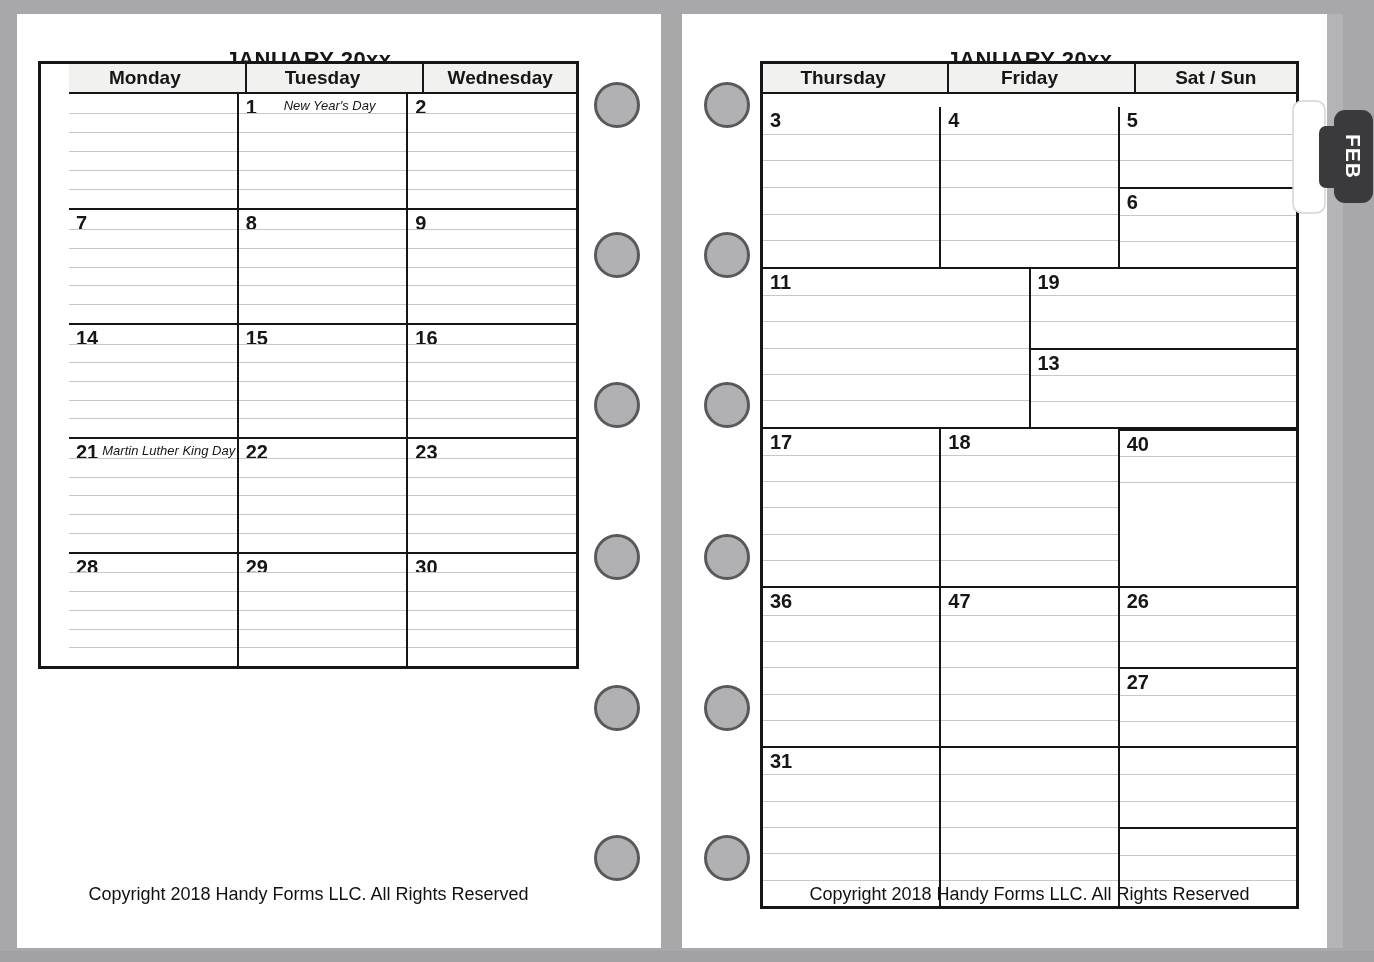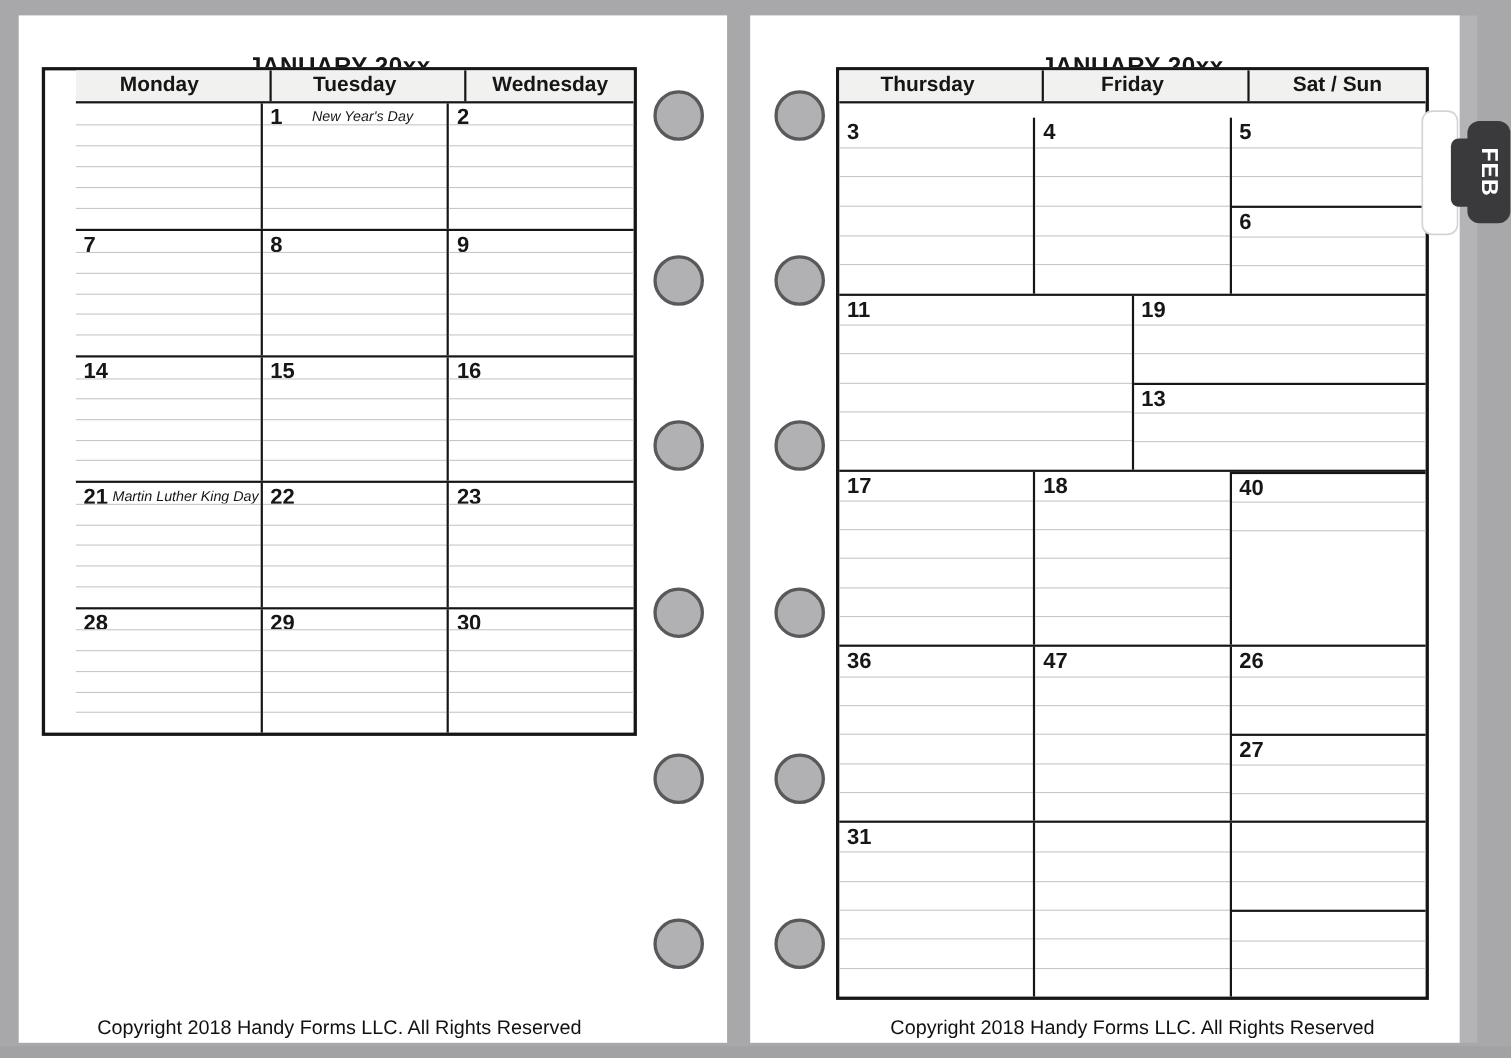--- a/index.html
+++ b/index.html
@@ -29,21 +29,21 @@
   .day{flex:1;min-width:0;min-height:0;display:grid;grid-template-rows:repeat(6,1fr);box-sizing:border-box;}
   .day + .day{border-left:2px solid var(--ink);}
   .day.split{grid-template-rows:1fr 1fr;}
   .half{display:grid;grid-template-rows:repeat(3,1fr);min-height:0;box-sizing:border-box;}
   .half.bot{border-top:2.5px solid var(--ink);}
   .sub{min-height:0;box-sizing:border-box;border-top:1px solid var(--rule);}
   .day > .sub:first-child, .half > .sub:first-child{border-top:none;}
   .daterow{display:flex;align-items:flex-start;overflow:hidden;}
   .date{font-weight:bold;font-size:20px;line-height:22px;padding:2px 0 0 7px;color:var(--ink);white-space:nowrap;}
   .note{flex:1;font-style:italic;font-size:13px;line-height:15px;padding:4px 8px 0 4px;text-align:center;color:var(--ink);white-space:nowrap;overflow:hidden;}
-  .copyright{position:absolute;top:910px;text-align:center;font-size:18px;color:#111;}
+  .copyright{position:absolute;top:870px;text-align:center;font-size:18px;color:#111;}
   .page-left .copyright{left:21px;width:541px;}
   .page-right .copyright{left:78px;width:539px;}
   .hole{position:absolute;width:46px;height:46px;border-radius:50%;background:var(--holef);border:3px solid var(--holer);box-sizing:border-box;}
   .febtab{position:absolute;left:1290px;top:95px;width:84px;height:125px;}
   .febtab text{font-family:"Liberation Sans","DejaVu Sans",sans-serif;font-weight:bold;font-size:21px;letter-spacing:1px;}
 </style>
 </head>
 <body>
 
 <div class="stage">

